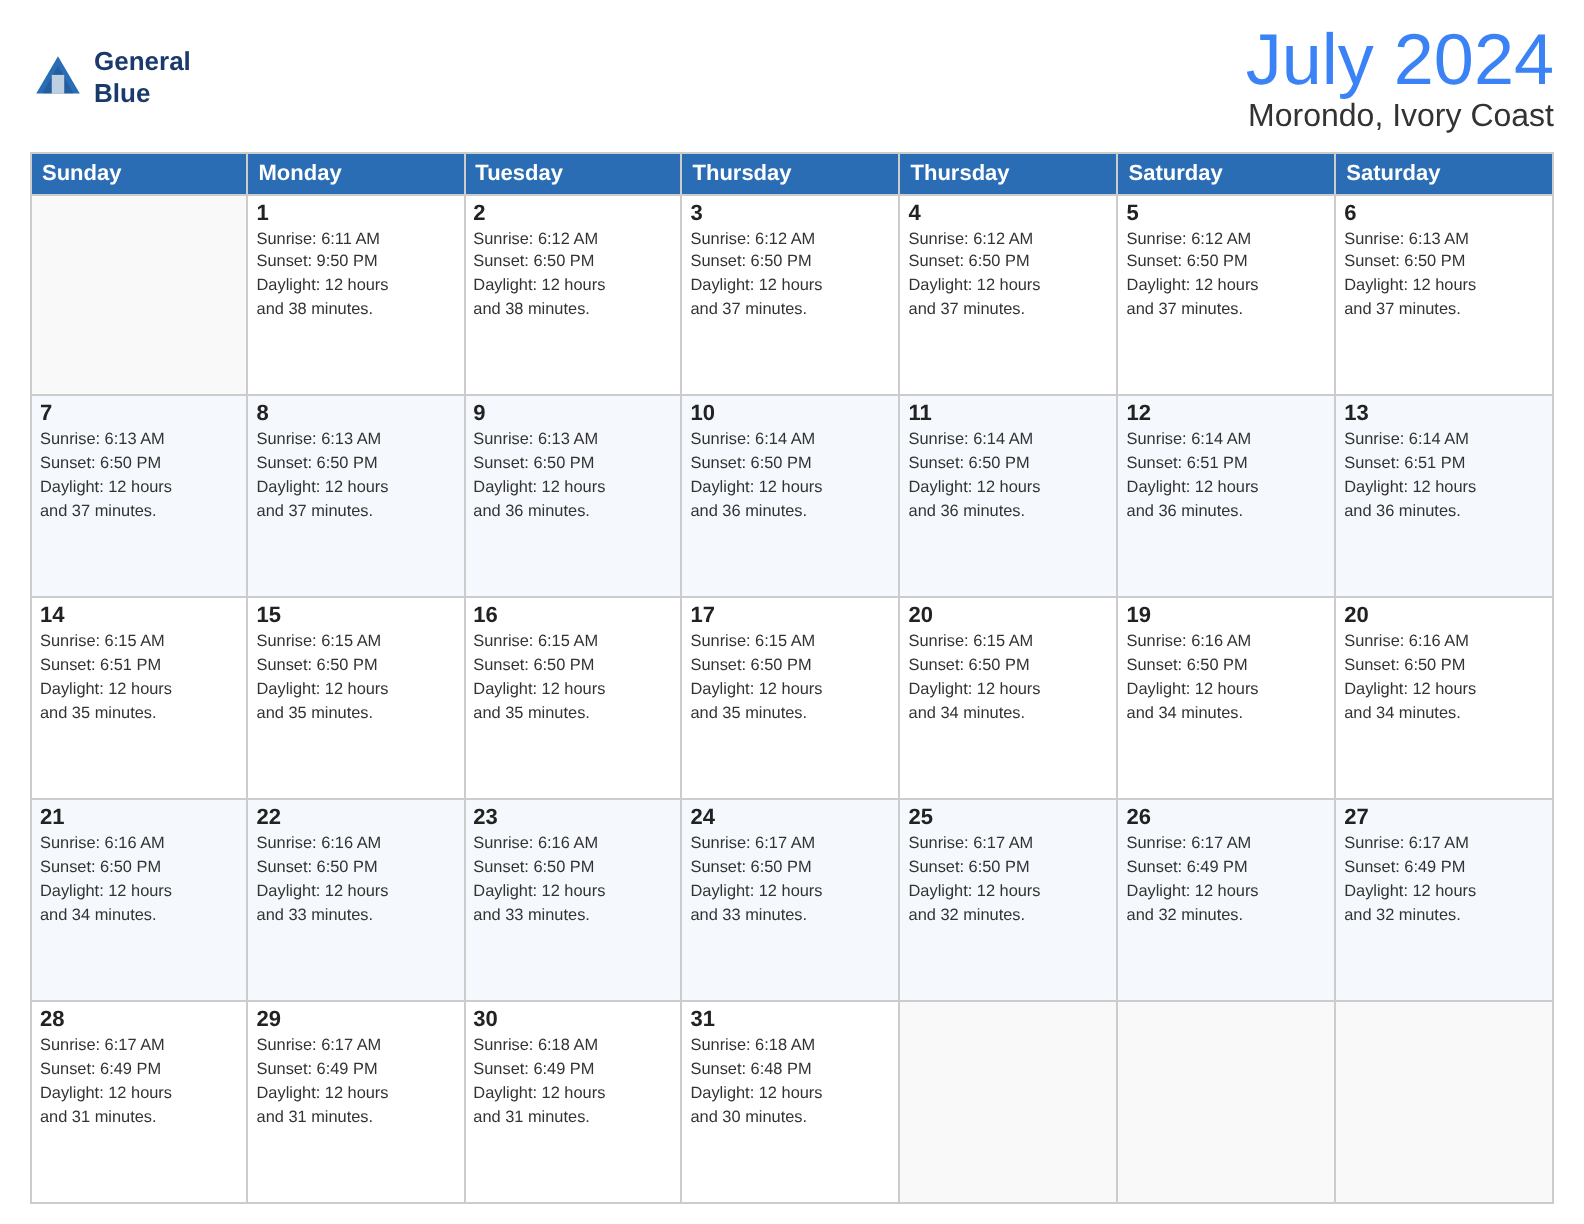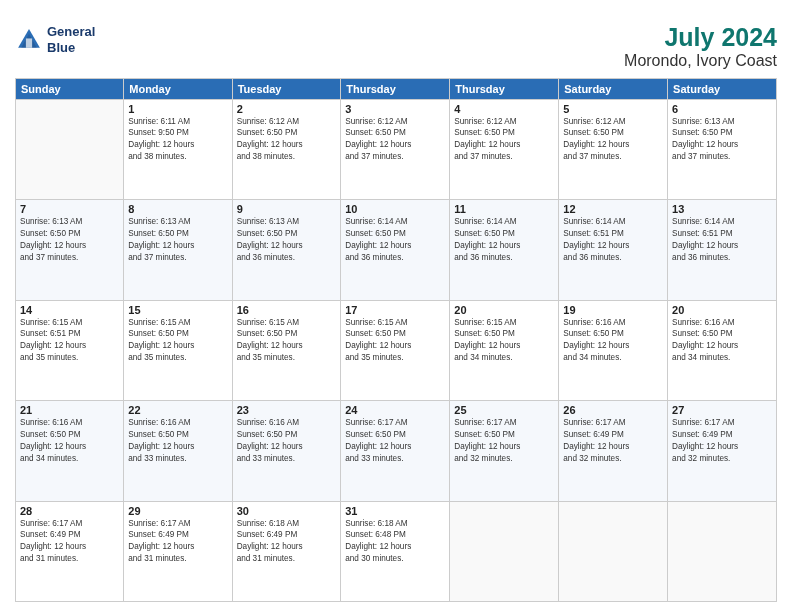--- a/index.html
+++ b/index.html
@@ -13,46 +13,45 @@
     .page {
       width: 792px;
       height: 612px;
       padding: 10px 15px;
       display: flex;
       flex-direction: column;
     }
     .header {
       display: flex;
       justify-content: space-between;
-      align-items: flex-start;
+      align-items: center;
       margin-bottom: 8px;
-      margin-top: 14px;
     }
     .logo {
       display: flex;
       align-items: center;
       gap: 4px;
     }
     .logo-text {
       font-size: 13px;
       font-weight: bold;
       color: #1a3a6b;
       line-height: 1.2;
     }
     .logo-icon {
       width: 28px;
       height: 28px;
     }
     .title-block {
       text-align: right;
     }
     .month-title {
-      font-size: 25px;
-      font-weight: bold;
-      color: #0f766e;
+      font-size: 36px;
+      font-weight: normal;
+      color: #3b82f6;
       line-height: 1.1;
     }
     .location-title {
       font-size: 16px;
       color: #333;
     }
     .calendar-table {
       width: 100%;
       border-collapse: collapse;
       flex: 1;

